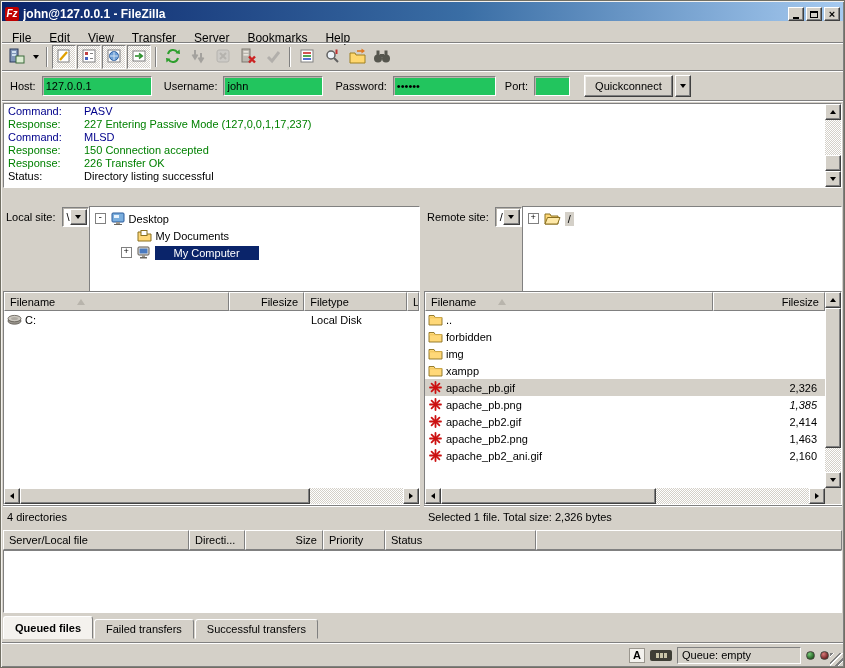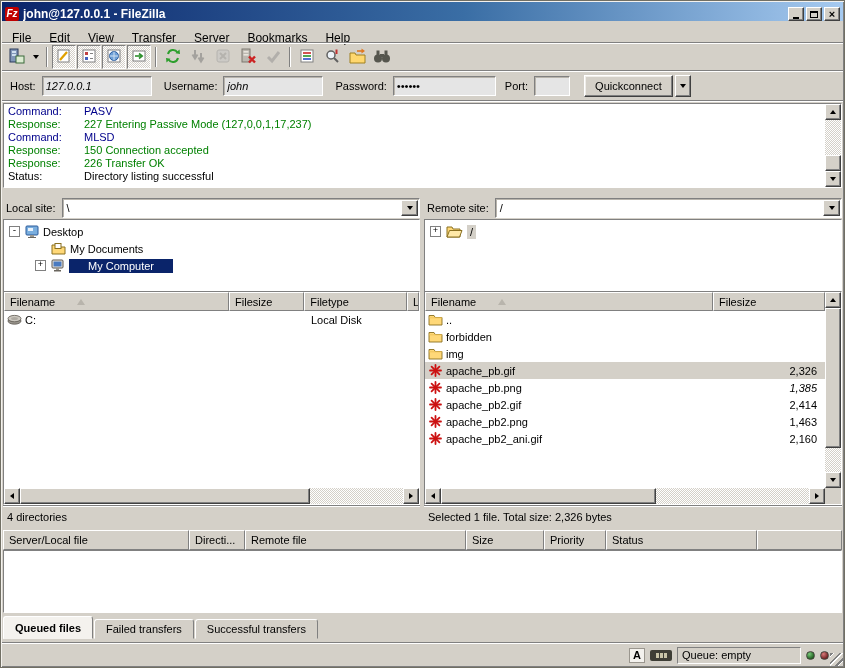--- a/index.html
+++ b/index.html
@@ -6,22 +6,22 @@
   html,body { width:845px; height:668px; }
   body {
     font-family:"Liberation Sans", sans-serif;
     font-size:11px; color:#000;
     background:#d4d0c8; position:relative; overflow:hidden;
   }
   .frame { position:absolute; inset:0; pointer-events:none; z-index:99;
     border:1px solid #716f64;
     box-shadow: inset 1px 1px 0 #f4f2ee, inset -1px -1px 0 #808080; }
   .sunken  { border:1px solid; border-color:#808080 #ffffff #ffffff #808080; }
-  .field   { background:#e5e5e5; border:1px solid; border-color:#808080 #ffffff #ffffff #808080;
-             box-shadow: inset 1px 1px 0 #b8b4ac; font-style: italic; }
+  .field   { background:#22c55e; border:1px solid; border-color:#808080 #ffffff #ffffff #808080;
+             box-shadow: inset 1px 1px 0 #b8b4ac; }
 
   
   .titlebar { position:absolute; top:2px; left:2px; right:2px; height:19px;
     background:linear-gradient(90deg,#0a246a,#3a6ea5 55%,#a6caf0);
     display:flex; align-items:flex-end; padding:0 3px; }
   .app-icon { width:14px; height:14px; background:#bf0000; color:#fff; font-weight:bold;
     font-style:italic; font-size:10px; line-height:14px; text-align:center; margin-right:4px;
     border-radius:2px; flex:0 0 auto; }
   .title { color:#fff; font-weight:bold; font-size:12px; flex:1;
     white-space:nowrap; overflow:hidden; }
@@ -97,21 +97,21 @@
     border:1px solid; border-color:#ffffff #404040 #404040 #ffffff;
     box-shadow: inset -1px -1px 0 #808080; }
   .ar-up { width:0;height:0;border-left:3px solid transparent;border-right:3px solid transparent;border-bottom:4px solid #000; }
   .ar-dn { width:0;height:0;border-left:3px solid transparent;border-right:3px solid transparent;border-top:4px solid #000; }
   .ar-lf { width:0;height:0;border-top:3px solid transparent;border-bottom:3px solid transparent;border-right:4px solid #000; }
   .ar-rt { width:0;height:0;border-top:3px solid transparent;border-bottom:3px solid transparent;border-left:4px solid #000; }
 
   
   .panel-l { position:absolute; left:3px;  width:417px; }
   .panel-r { position:absolute; left:424px; right:3px; }
-  .site-row { position:absolute; top:197px; height:100px; display:flex; flex-direction:column; }
+  .site-row { position:absolute; top:206px; height:100px; display:flex; }
   .site-hdr { height:22px; display:flex; align-items:center; }
   .site-label { padding:0 6px 0 3px; }
   .combo { flex:1; height:20px; background:#fff; display:flex; align-items:center;
     border:1px solid; border-color:#808080 #ffffff #ffffff #808080;
     box-shadow: inset 1px 1px 0 #b8b4ac; }
   .combo-val { flex:1; padding-left:4px; }
   .combo-btn { width:17px; height:16px; margin-right:1px; background:#d4d0c8;
     border:1px solid; border-color:#ffffff #404040 #404040 #ffffff;
     box-shadow: inset -1px -1px 0 #808080;
     display:flex; align-items:center; justify-content:center; }
@@ -133,21 +133,21 @@
   .hdr-row { height:19px; display:flex; flex:0 0 auto; background:#d4d0c8; }
   .hdr-cell { border:1px solid; border-color:#ffffff #808080 #808080 #ffffff;
     display:flex; align-items:center; padding:0 5px; white-space:nowrap; overflow:hidden; }
   .sort-up { width:0; height:0; margin-left:22px;
     border-left:4px solid transparent; border-right:4px solid transparent;
     border-bottom:6px solid #b8b4ac; }
   .rows { flex:1; overflow:hidden; }
   .file-row { display:flex; align-items:center; height:17px; white-space:nowrap; }
   .file-row.sel { background:#d4d0c8; }
   .fr-icon { width:16px; margin:0 3px 0 2px; display:flex; justify-content:center; flex:0 0 auto; }
-  .right-al { }
+  .right-al { justify-content:flex-end; }
 
   
   .pane-status { position:absolute; top:505px; height:21px;
     border-top:1px solid #808080; box-shadow: inset 0 1px 0 #ffffff;
     display:flex; align-items:center; padding:2px 4px 0 4px; }
 
   
   .queue-hdr { position:absolute; top:530px; left:3px; right:3px; height:20px;
     display:flex; background:#d4d0c8; }
   .queue-body { position:absolute; top:550px; left:3px; right:3px; height:63px;
@@ -526,20 +526,30 @@
         <div class="file-row">
           <span class="fr-icon">
             <svg width="15" height="13">
               <path d="M1 2.5 h5 l1.2 2 H14 V12 H1 Z" fill="#ffd878" stroke="#8a7020" stroke-width="0.9"></path>
               <path d="M1 4.8 H14" stroke="#eec258" stroke-width="0.9" fill="none"></path>
             </svg>
           </span>
           <span style="flex: 1 1 0%;">img</span>
           <span style="width: 90px; text-align: right; padding-right: 8px;"></span>
         </div>
+        <div class="file-row">
+          <span class="fr-icon">
+            <svg width="15" height="13">
+              <path d="M1 2.5 h5 l1.2 2 H14 V12 H1 Z" fill="#ffd878" stroke="#8a7020" stroke-width="0.9"></path>
+              <path d="M1 4.8 H14" stroke="#eec258" stroke-width="0.9" fill="none"></path>
+            </svg>
+          </span>
+          <span style="flex: 1 1 0%;">xampp</span>
+          <span style="width: 90px; text-align: right; padding-right: 8px;"></span>
+        </div>
         <div class="file-row sel">
           <span class="fr-icon">
             <svg width="13" height="13">
               <g stroke="#cc1111" stroke-width="1.8" stroke-linecap="round">
                 <path d="M6.5 1 V12"></path>
                 <path d="M1 6.5 H12"></path>
                 <path d="M2.6 2.6 L10.4 10.4"></path>
                 <path d="M10.4 2.6 L2.6 10.4"></path>
               </g>
             </svg>
@@ -634,23 +644,20 @@
 <div class="pane-status panel-r">
     <span>Selected 1 file. Total size: 2,326 bytes</span>
   </div>
 
 <div class="queue-hdr">
   <div class="hdr-cell" style="width:186px">
       <span>Server/Local file</span>
     </div>
   <div class="hdr-cell" style="width:56px">
       <span>Directi...</span>
-    </div>
-  <div class="hdr-cell" style="width:221px">
-      <span>Remote file</span>
     </div>
   <div class="hdr-cell right-al" style="width:78px">
       <span>Size</span>
     </div>
   <div class="hdr-cell" style="width:62px">
       <span>Priority</span>
     </div>
   <div class="hdr-cell" style="width:151px">
       <span>Status</span>
     </div>

